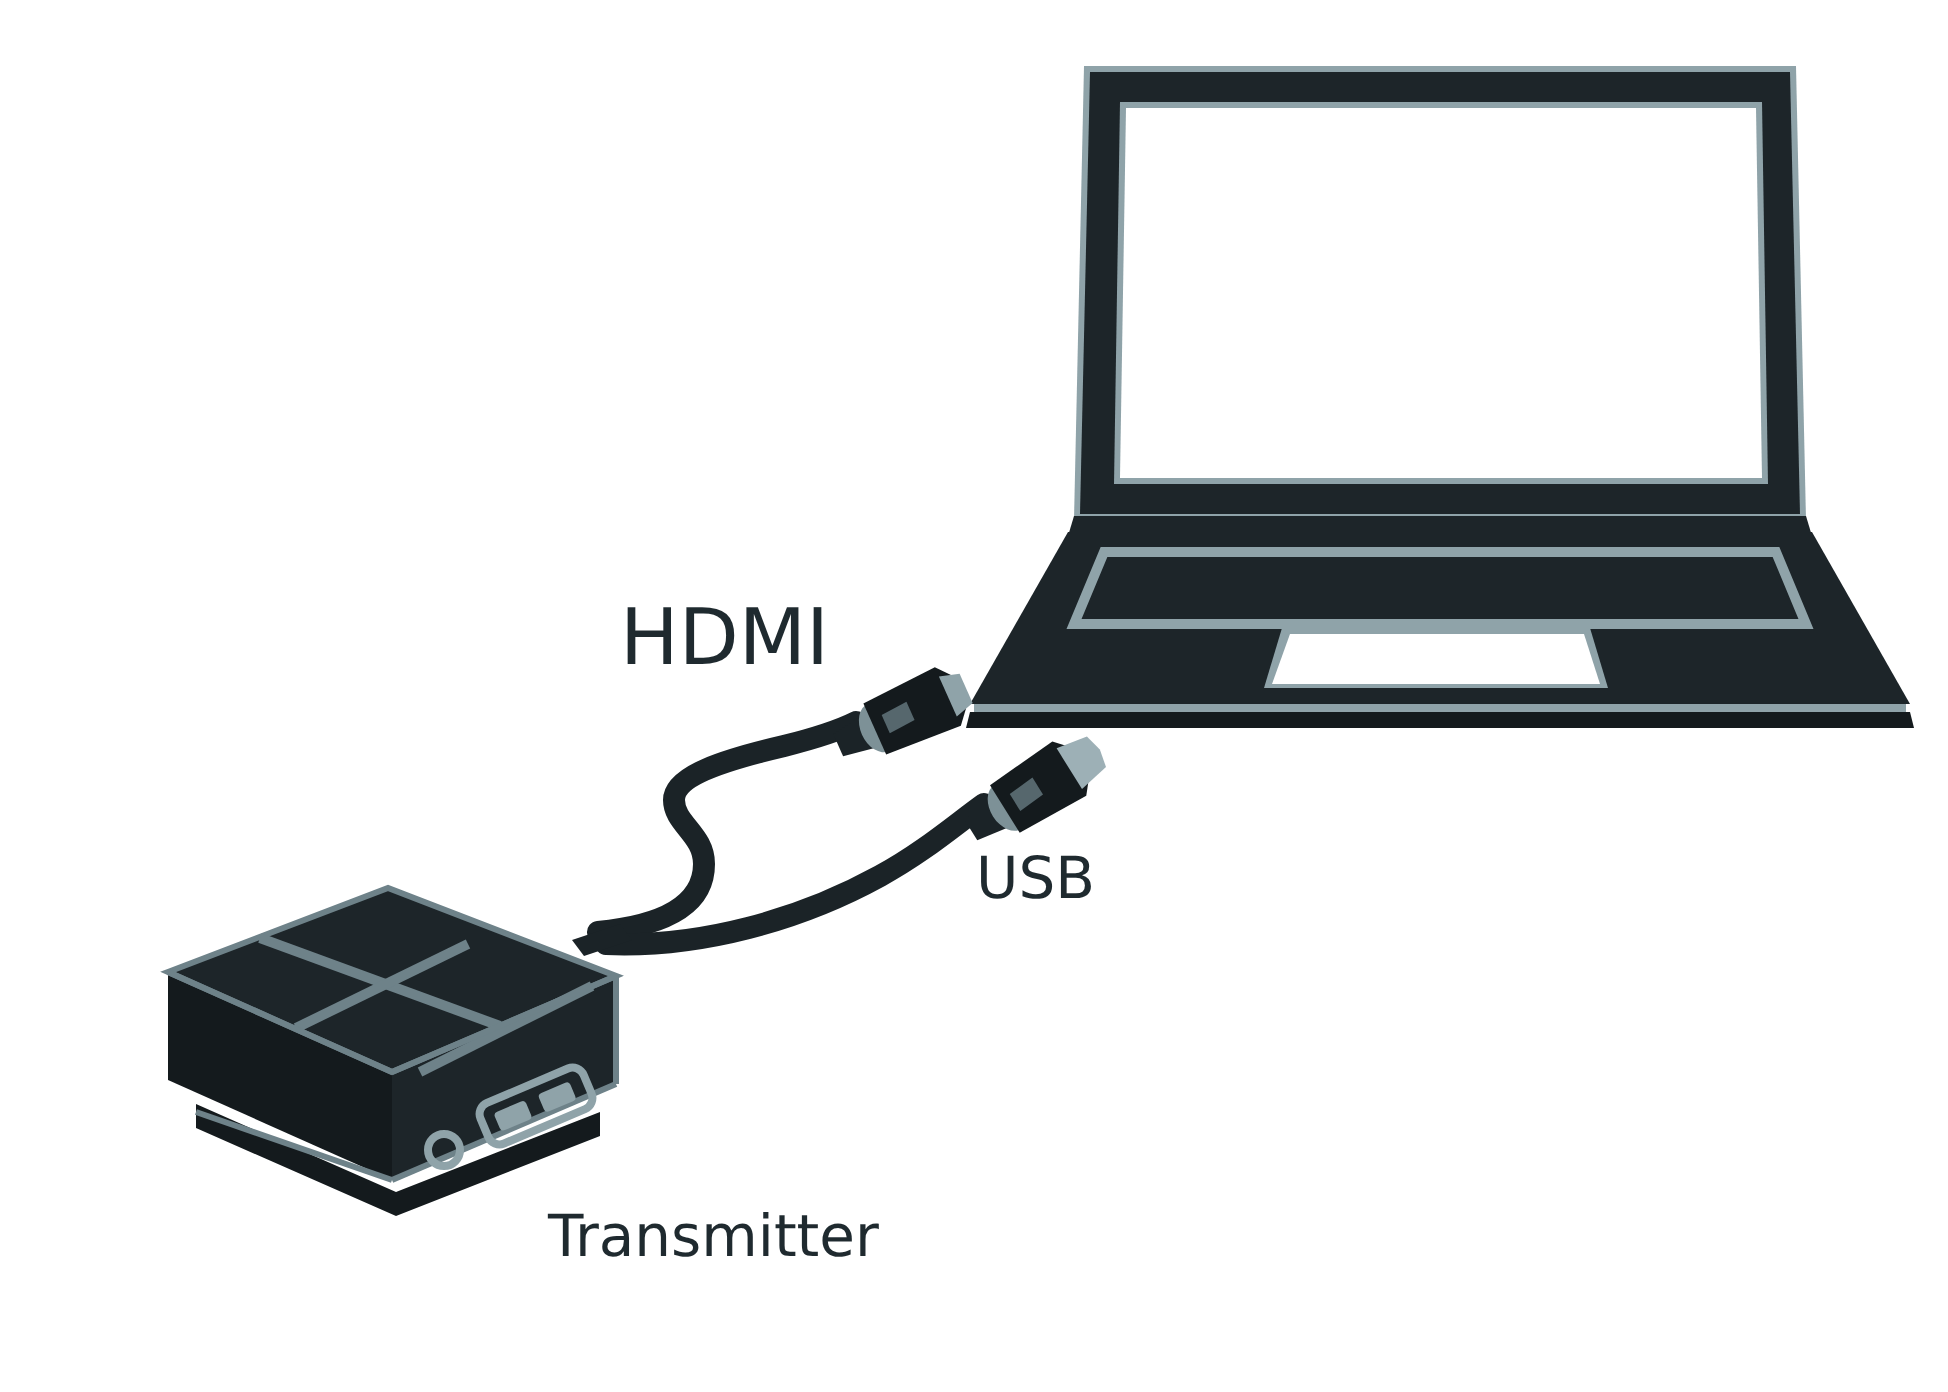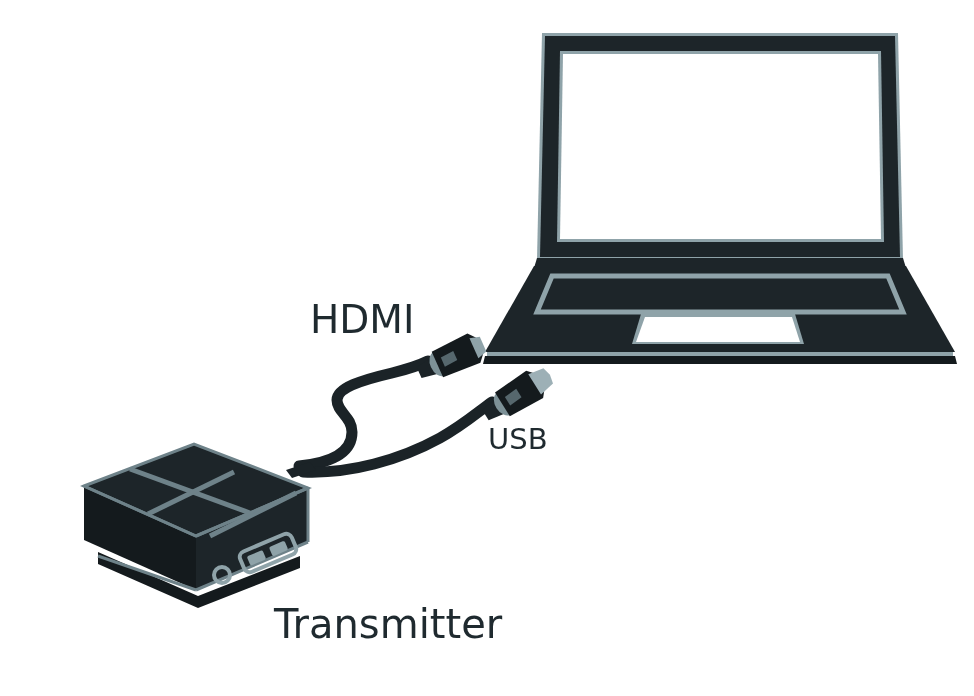--- a/index.html
+++ b/index.html
@@ -43,21 +43,21 @@
     font-size: 39px;
   }
   #label-usb {
     left: 488px;
     top: 425px;
     font-size: 29px;
   }
   #label-transmitter {
     left: 274px;
     top: 604px;
-    font-size: 40px;
+    font-size: 29px;
   }
 </style>
 </head>
 <body>
 
 <div id="diagram-root">
 
   <svg id="diagram-svg" viewBox="0 0 974 696" xmlns="http://www.w3.org/2000/svg">
 
     <g>

